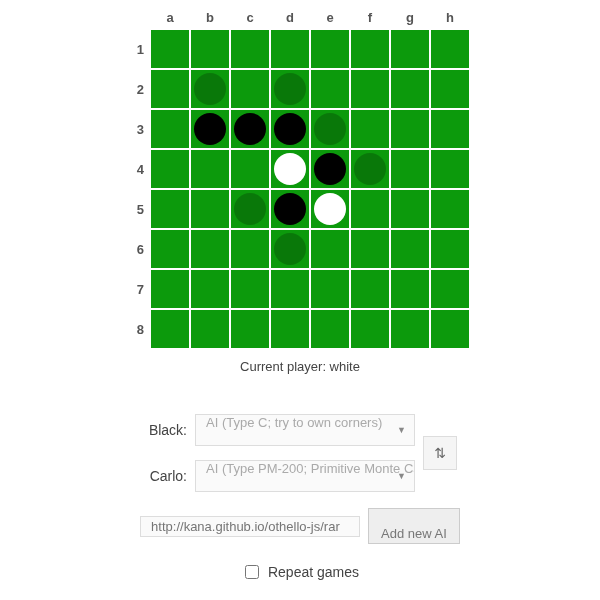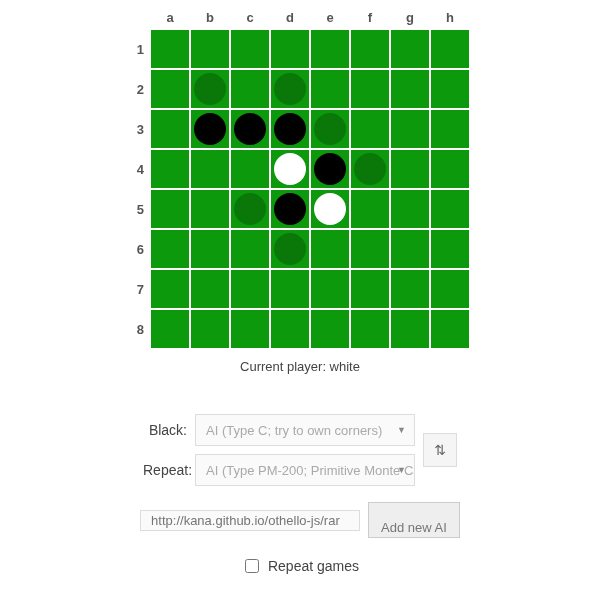--- a/index.html
+++ b/index.html
@@ -85,21 +85,21 @@
     width: 430px;
   }
   .player-rows {
     display: flex;
     align-items: center;
     gap: 8px;
   }
   .player-col {
     display: flex;
     flex-direction: column;
-    gap: 8px;
+    gap: 14px;
   }
   .player-row {
     display: flex;
     align-items: center;
     gap: 8px;
   }
   .plabel {
     width: 44px;
     text-align: right;
     font-size: 14px;
@@ -108,21 +108,21 @@
   .select {
     width: 220px;
     height: 32px;
     border: 1px solid #ddd;
     background: #fafafa;
     color: #aaa;
     font-size: 13px;
     padding: 0 26px 0 10px;
     position: relative;
     display: flex;
-    align-items: center;
+    align-items: flex-start;
     white-space: nowrap;
     overflow: hidden;
   }
   .select::after {
     content: "▼";
     position: absolute;
     right: 8px;
     top: 50%;
     transform: translateY(-50%);
     font-size: 9px;
@@ -313,21 +313,21 @@
   <div class="controls">
     <div class="player-rows">
       <div class="player-col">
         <div class="player-row">
           <div class="plabel">Black:</div>
           <div class="select">
             <span>AI (Type C; try to own corners)</span>
           </div>
         </div>
         <div class="player-row">
-          <div class="plabel">Repeat:</div>
+          <div class="plabel">Carlo:</div>
           <div class="select">
             <span>AI (Type PM-200; Primitive Monte Carlo)</span>
           </div>
         </div>
       </div>
       <div class="swap-btn">
         <span>⇅</span>
       </div>
     </div>
 

